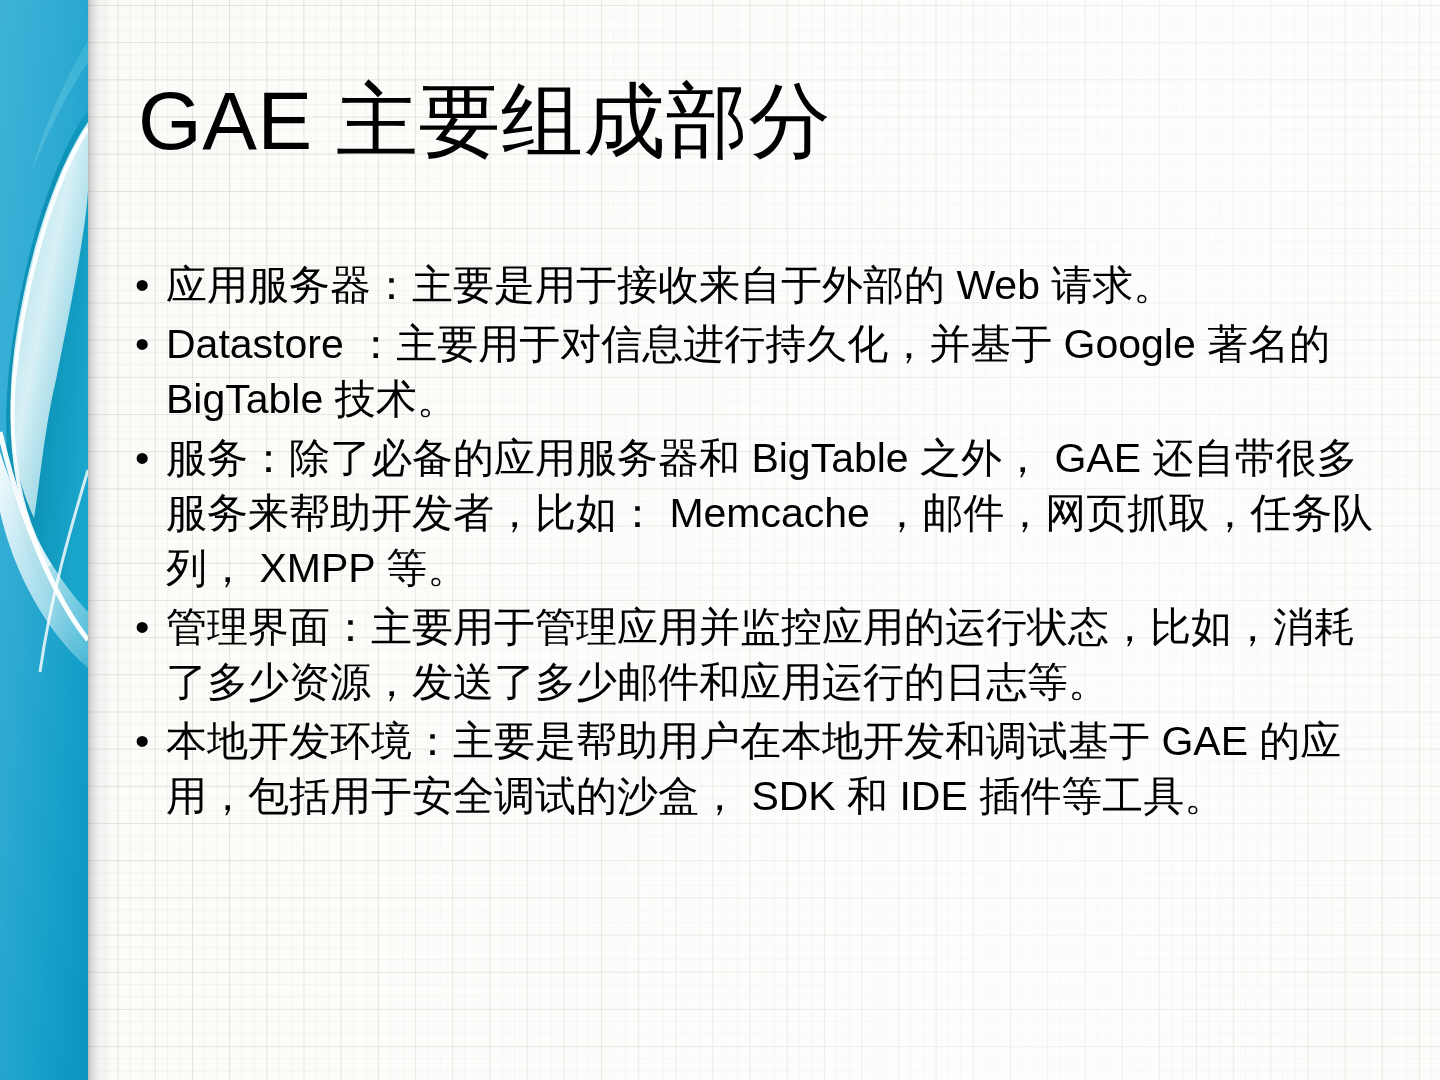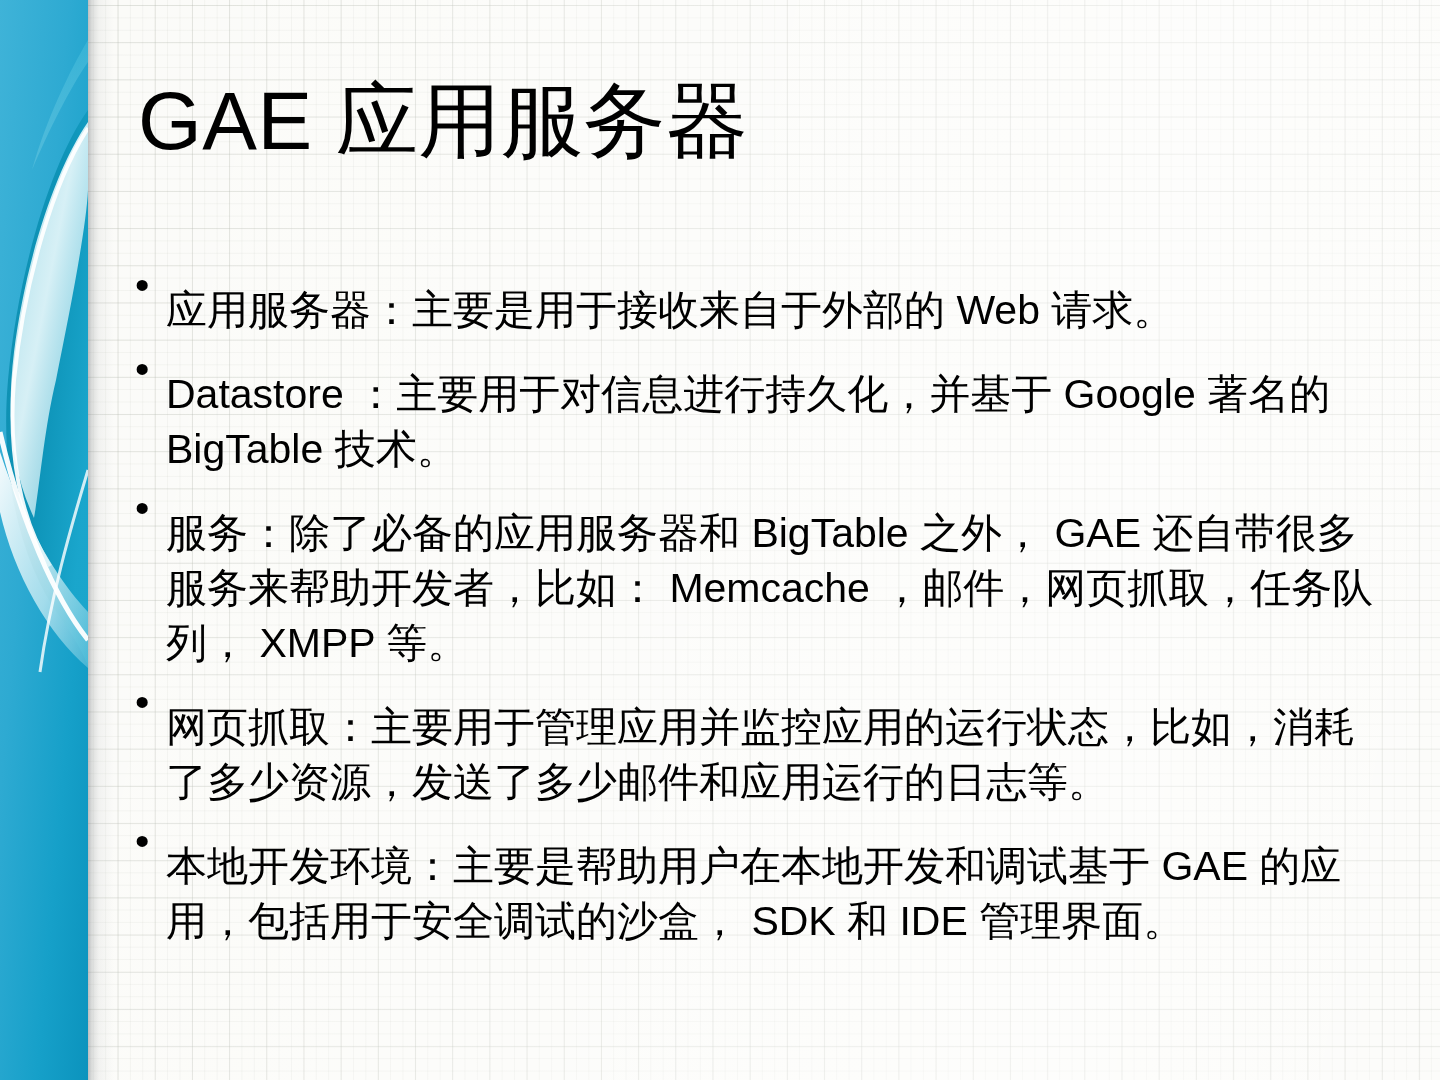--- a/index.html
+++ b/index.html
@@ -106,21 +106,20 @@
     padding-left: 3px;
     box-sizing: border-box;
   }
   .bullet-text {
     flex: 1 1 auto;
     font-size: 41px;
     line-height: 55px;
     color: #000000;
     text-align: left;
     word-break: break-word;
-    margin-top: 25px;
   }
 </style>
 </head>
 <body>
 
 <div id="slide">
 
   <div id="grid-bg"></div>
   <div id="bg-sheen"></div>
 
@@ -159,44 +158,44 @@
 
       <path d="M 0 432 C 20 520 56 600 88 640" fill="none" stroke="#ffffff" stroke-opacity="0.95" stroke-width="5"></path>
 
       <path d="M 88 470 C 70 530 50 600 40 672" fill="none" stroke="#ffffff" stroke-opacity="0.8" stroke-width="3"></path>
 
       <path d="M 88 40 C 70 70 46 120 32 170 C 48 132 70 88 88 62 Z" fill="url(#gMidTeal)"></path>
     </svg>
   </div>
   <div id="band-shadow"></div>
 
-  <div id="title">GAE 应用服务器</div>
+  <div id="title">GAE 主要组成部分</div>
 
   <div id="body-list">
 
     <div class="bullet-row">
       <span class="bullet-dot">•</span>
       <span class="bullet-text">应用服务器：主要是用于接收来自于外部的 Web 请求。</span>
     </div>
 
     <div class="bullet-row">
       <span class="bullet-dot">•</span>
       <span class="bullet-text">Datastore ：主要用于对信息进行持久化，并基于 Google 著名的 BigTable 技术。</span>
     </div>
 
     <div class="bullet-row">
       <span class="bullet-dot">•</span>
       <span class="bullet-text">服务：除了必备的应用服务器和 BigTable 之外， GAE 还自带很多服务来帮助开发者，比如： Memcache ，邮件，网页抓取，任务队列， XMPP 等。</span>
     </div>
 
     <div class="bullet-row">
       <span class="bullet-dot">•</span>
-      <span class="bullet-text">网页抓取：主要用于管理应用并监控应用的运行状态，比如，消耗了多少资源，发送了多少邮件和应用运行的日志等。</span>
-    </div>
-
-    <div class="bullet-row">
-      <span class="bullet-dot">•</span>
-      <span class="bullet-text">本地开发环境：主要是帮助用户在本地开发和调试基于 GAE 的应用，包括用于安全调试的沙盒， SDK 和 IDE 管理界面。</span>
+      <span class="bullet-text">管理界面：主要用于管理应用并监控应用的运行状态，比如，消耗了多少资源，发送了多少邮件和应用运行的日志等。</span>
+    </div>
+
+    <div class="bullet-row">
+      <span class="bullet-dot">•</span>
+      <span class="bullet-text">本地开发环境：主要是帮助用户在本地开发和调试基于 GAE 的应用，包括用于安全调试的沙盒， SDK 和 IDE 插件等工具。</span>
     </div>
 
   </div>
 
 </div>
 
 </body></html>

